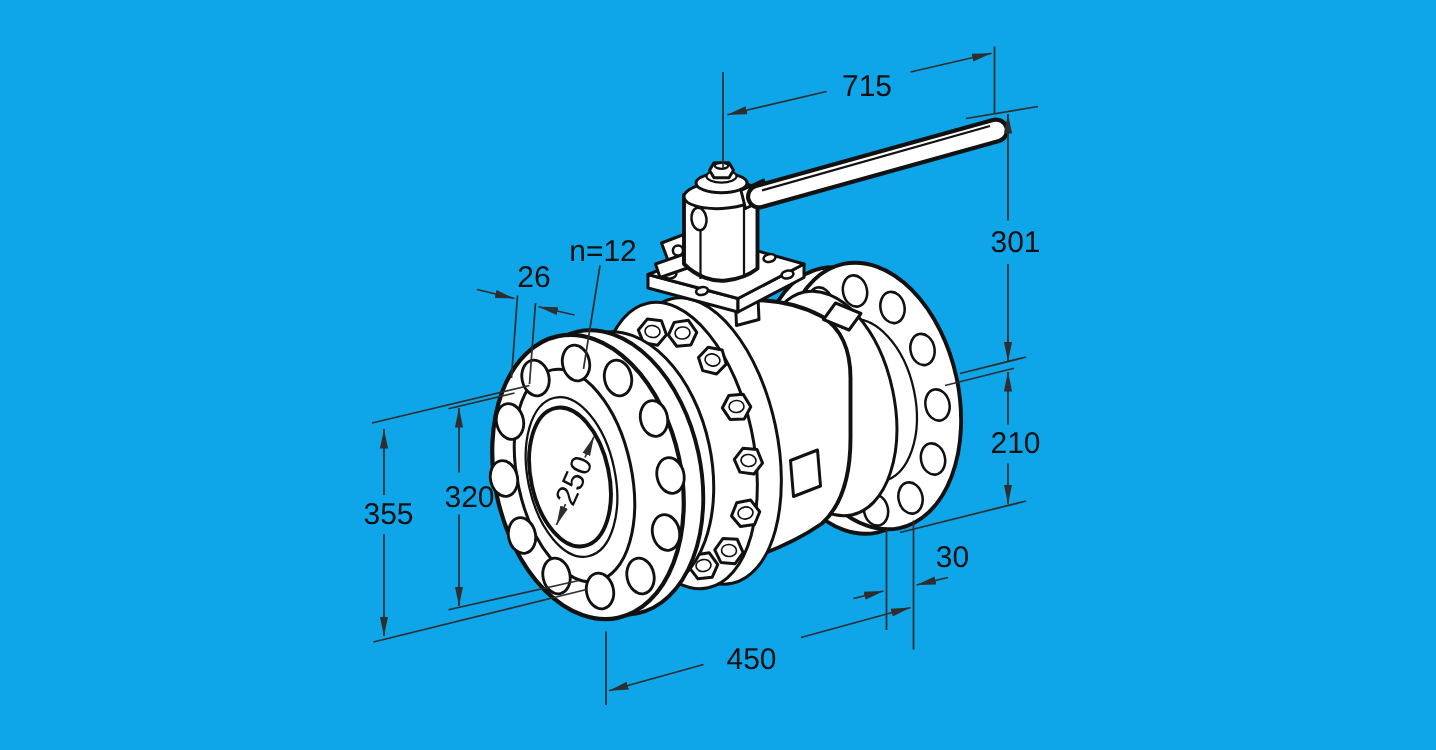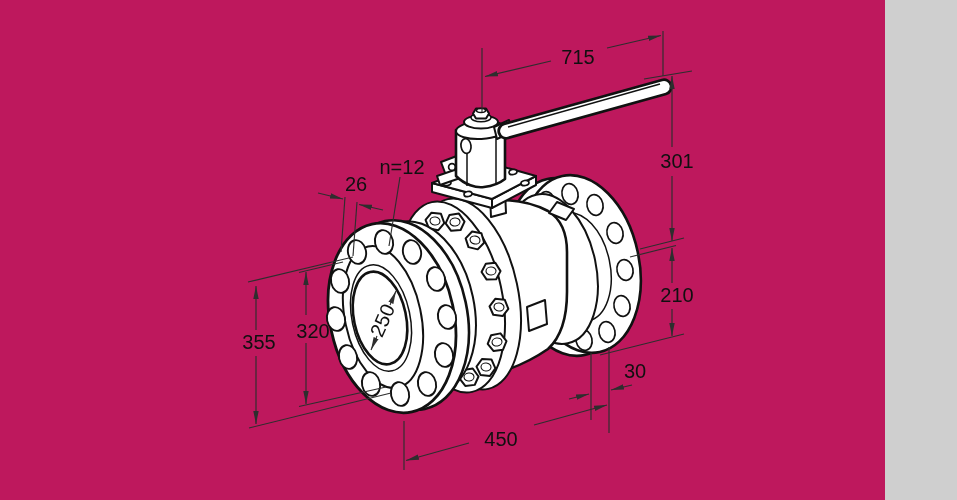--- a/index.html
+++ b/index.html
@@ -1,17 +1,17 @@
 <!DOCTYPE html>
 <html><head>
 <meta charset="utf-8">
 <style>
   html,body{margin:0;padding:0;}
   body{background:#cfcfcf;font-family:"Liberation Sans",sans-serif;}
-  .stage{position:relative;width:885px;height:500px;background:#be185d;overflow:hidden;}
+  .stage{position:relative;width:957px;height:500px;background:#0ea5e9;overflow:hidden;}
   svg{position:absolute;left:0;top:0;}
   .outline{fill:#fff;stroke:#111;stroke-width:2.6;stroke-linejoin:round;}
   .outline-h{fill:#fff;stroke:#111;stroke-width:2.8;stroke-linejoin:round;}
   .outline2{fill:#fff;stroke:#111;stroke-width:2;stroke-linejoin:round;}
   .thin{fill:none;stroke:#111;stroke-width:1.5;}
   .thinf{fill:#fff;stroke:#111;stroke-width:1.5;}
   .hole{fill:#fff;stroke:#111;stroke-width:1.9;}
   .hole2{fill:#fff;stroke:#111;stroke-width:1.7;}
   .bolt-hex{fill:#fff;stroke:#111;stroke-width:2;stroke-linejoin:round;}
   .bolt-in{fill:none;stroke:#111;stroke-width:1.1;}

